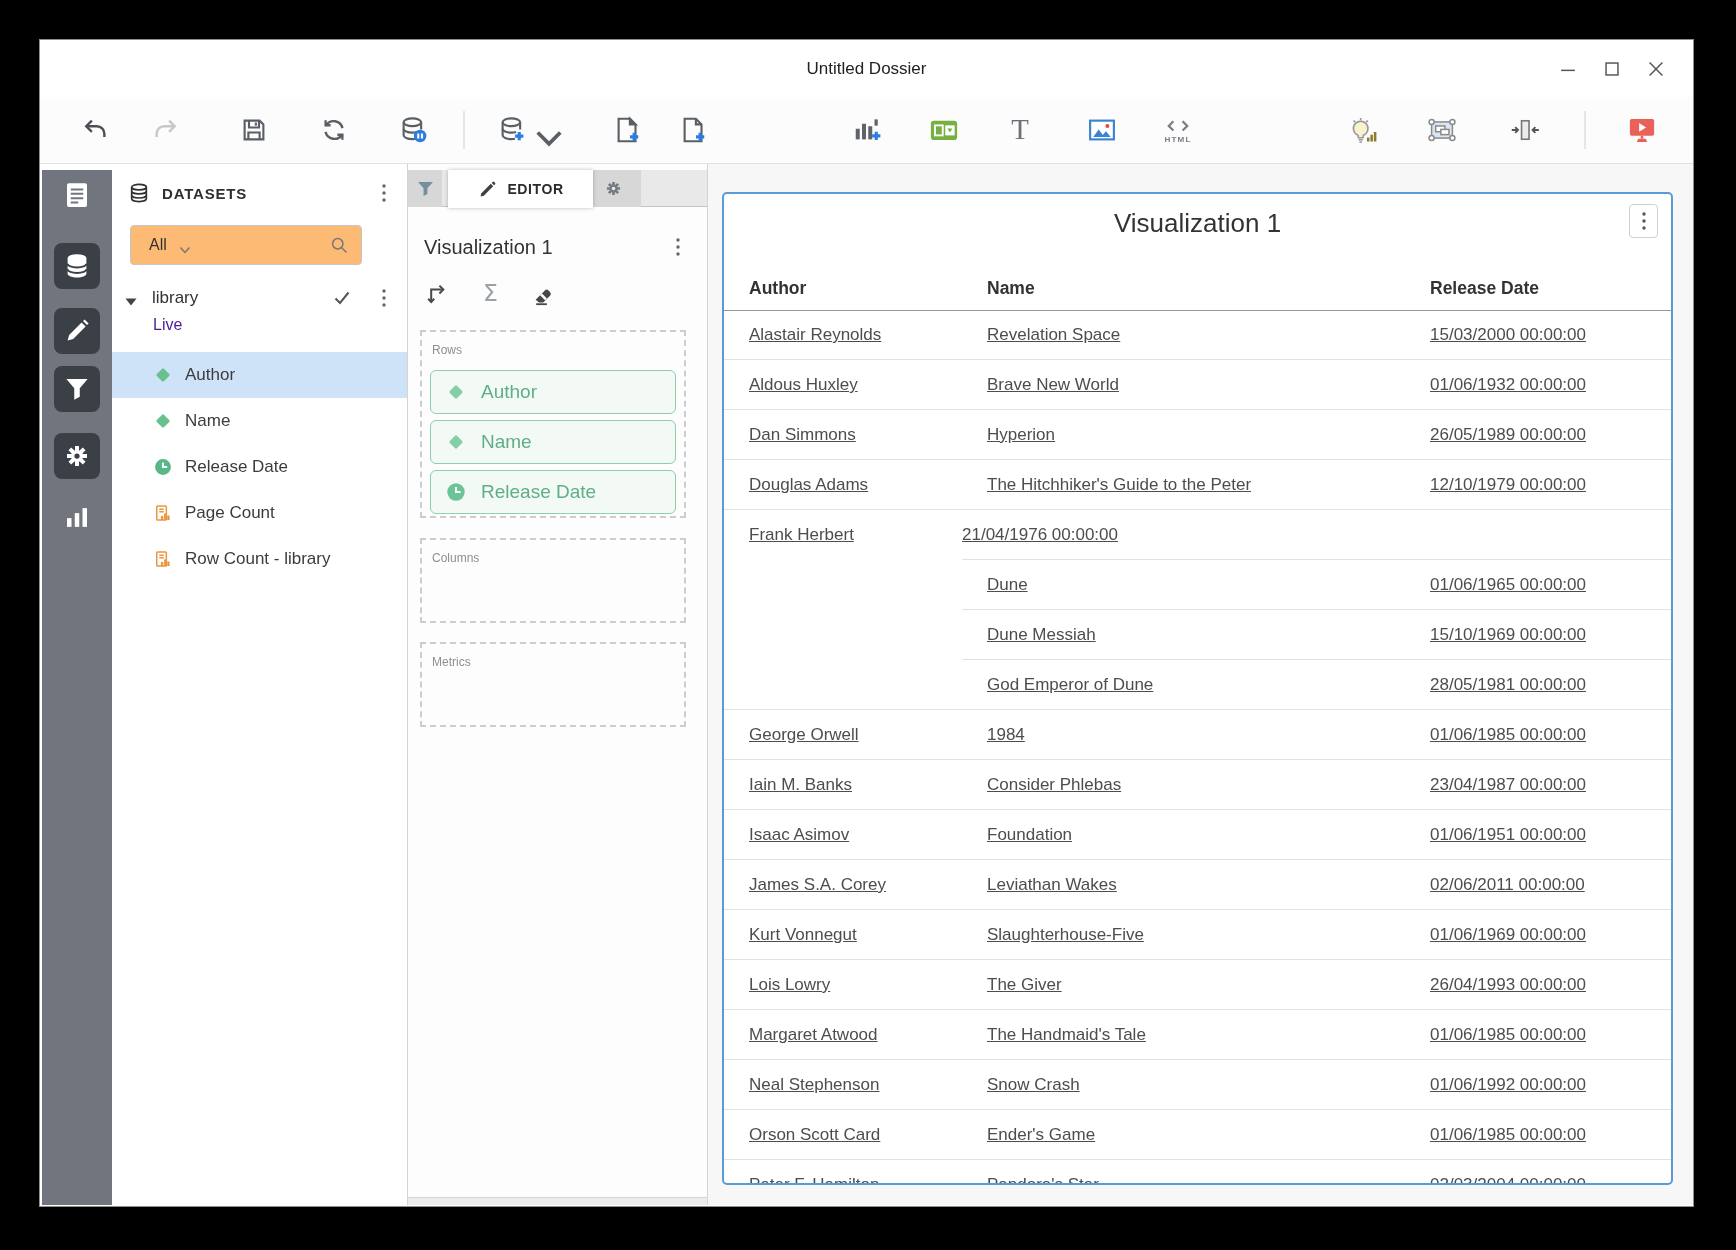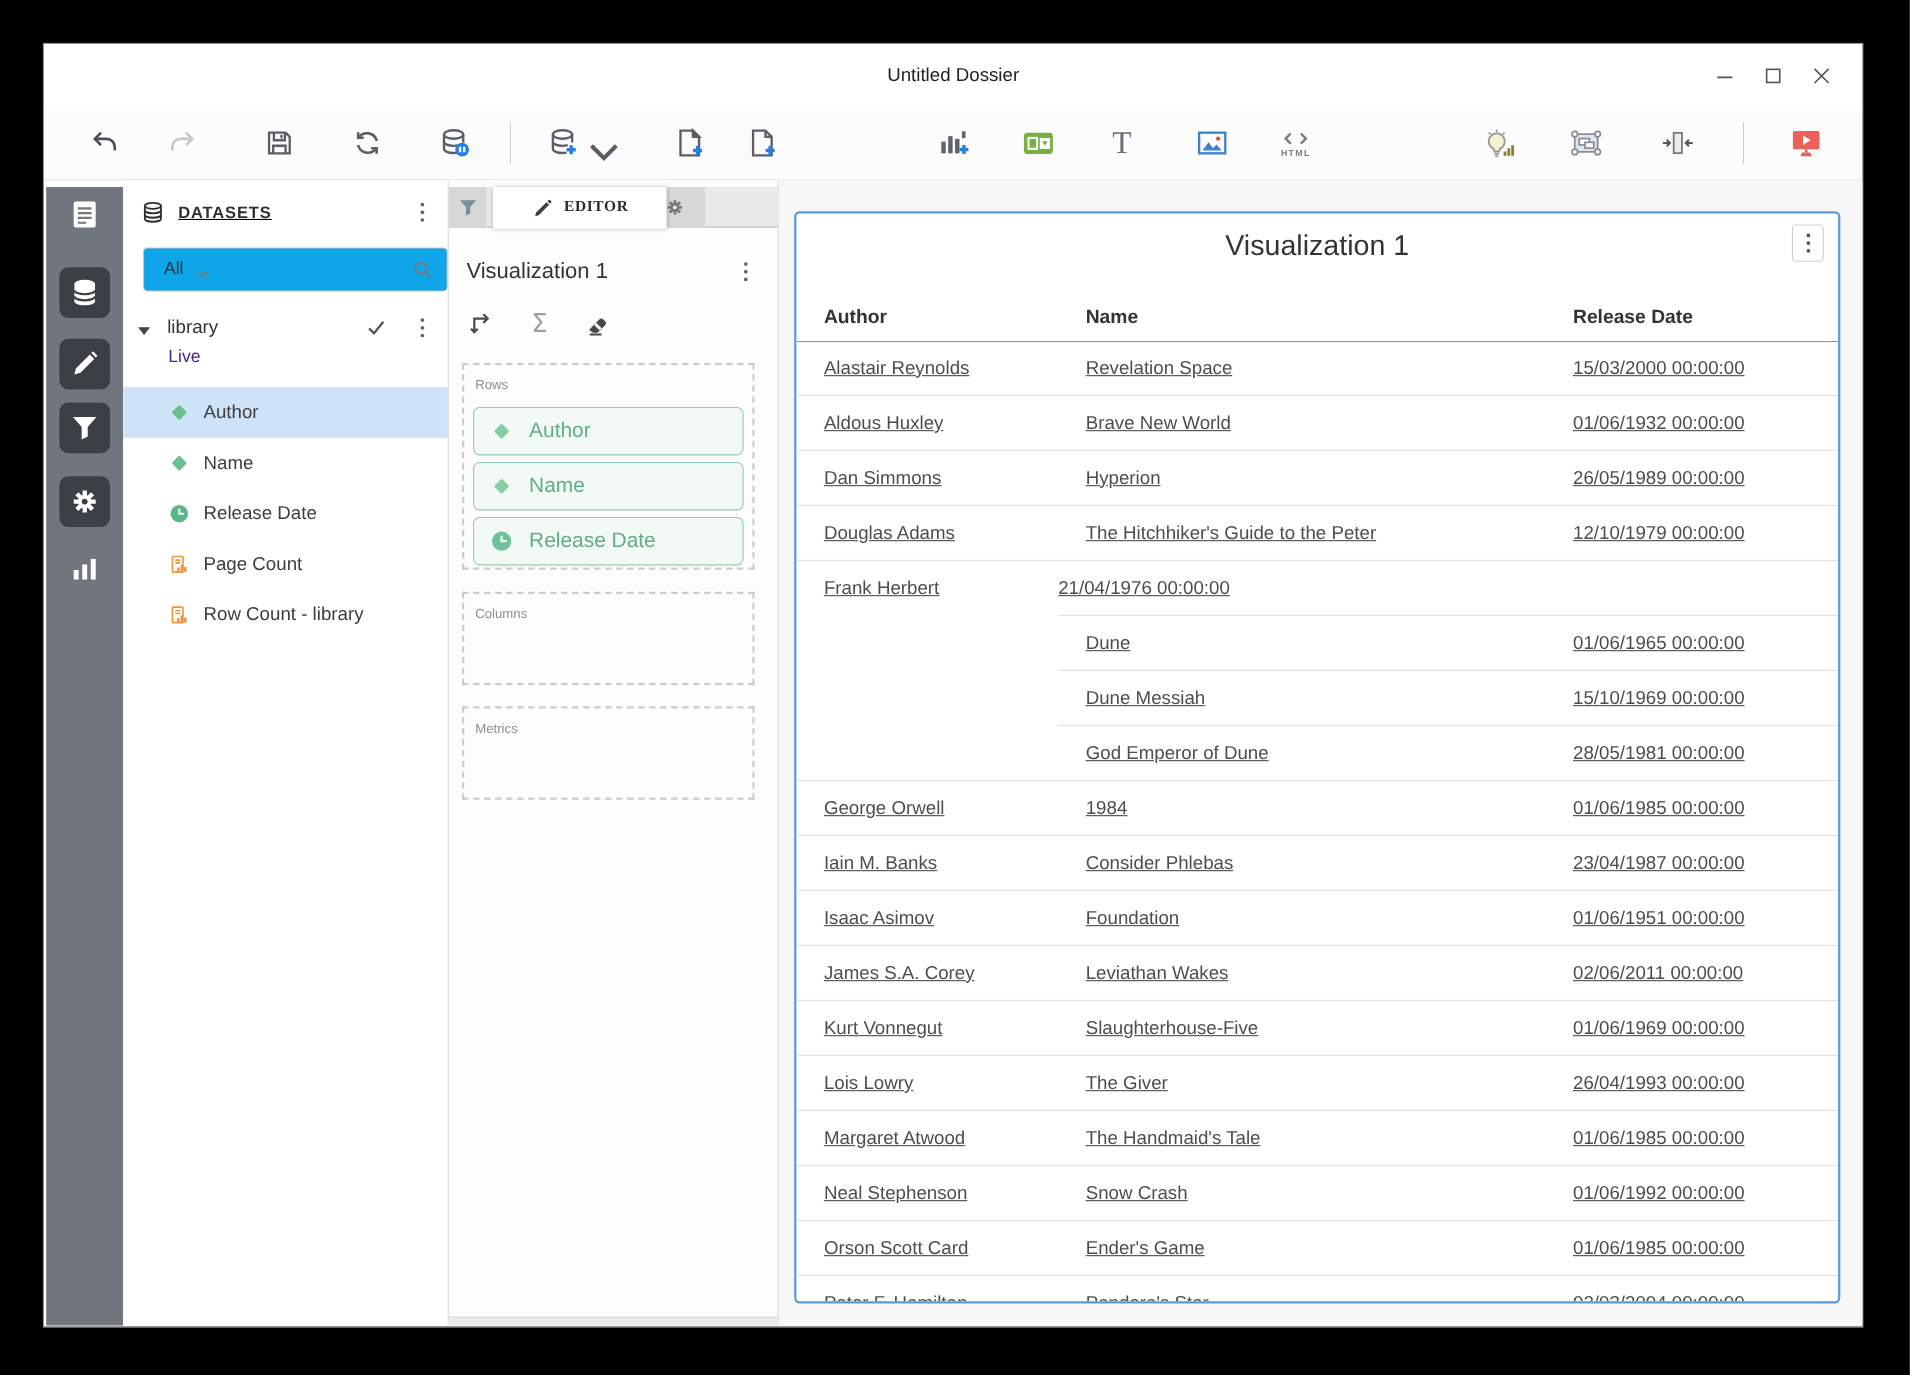--- a/index.html
+++ b/index.html
@@ -27,25 +27,25 @@
   .content { position:relative; height:1041px; background:#fff; }
 
   
   .rail { position:absolute; left:2px; top:6px; bottom:0; width:70px; background:var(--sidebar-gray,#71767e); }
   .rail-item { position:absolute; left:50%; transform:translateX(-50%); display:flex; align-items:center; justify-content:center; }
   .rail-item[data-boxed="true"] { width:46px; height:46px; background:#3b3f46; border-radius:8px; }
   .rail-item svg { width:30px; height:30px; }
 
   
   .datasets { position:absolute; left:72px; top:0; bottom:0; width:296px; background:#fff; border-right:1px solid #d4d4d4; }
-  .ds-header { position:absolute; left:0; right:0; top:12px; height:34px; display:flex; align-items:center;text-decoration:underline; }
+  .ds-header { position:absolute; left:0; right:0; top:12px; height:34px; display:flex; align-items:center; }
   .ds-header .db-ic { margin-left:16px; width:22px; height:22px; }
   .ds-title { margin-left:12px; font-size:15px; font-weight:bold; letter-spacing:.8px; color:#2f2f2f; }
   .ds-kebab { position:absolute; right:10px; top:2px; width:26px; height:30px; display:flex; align-items:center; justify-content:center; }
-  .searchbox { position:absolute; left:18px; top:61px; width:277px; height:40px; border:1px solid #c6c6c6; border-radius:4px; background:#0ea5e9; display:flex; align-items:center; }
+  .searchbox { position:absolute; left:18px; top:61px; width:232px; height:40px; border:1px solid #c6c6c6; border-radius:4px; background:#fdba74; display:flex; align-items:center; }
   .searchbox .all { margin-left:18px; font-size:16px; color:#333; }
   .searchbox .chev { margin-left:12px; width:12px; height:9px; }
   .searchbox .mag { margin-left:auto; margin-right:12px; width:20px; height:20px; }
   .ds-dataset { position:absolute; left:0; right:0; top:118px; height:32px; display:flex; align-items:center; }
   .ds-caret { margin-left:12px; width:14px; height:11px; }
   .ds-name { margin-left:14px; font-size:17px; color:#333; }
   .ds-check { position:absolute; right:56px; width:18px; height:18px; }
   .ds-dataset .ds-kebab { top:1px; }
   .ds-live { position:absolute; left:41px; top:152px; font-size:16px; color:#4c1d95; }
   .fields { position:absolute; left:0; right:0; top:188px; }
@@ -56,21 +56,21 @@
   .field[data-type="date"] .ic-date { display:block; }
   .field[data-type="metric"] .ic-metric { display:block; }
   .field .flabel { margin-left:12px; font-size:17px; color:#3c3c3c; }
 
   
   .editor { position:absolute; left:368px; top:0; bottom:0; width:300px; background:#fdfdfd; border-right:1px solid #d4d4d4; }
   .tabstrip { position:absolute; left:0; right:0; top:6px; height:37px; border-bottom:1px solid #c4c4c4; background:#e9e9e9; }
   .tab { position:absolute; top:0; height:37px; display:flex; align-items:center; justify-content:center; background:#d7d7d7; }
   .tab svg { width:21px; height:21px; }
   .tab-filter { left:0; width:34px; }
-  .tab-editor { left:40px; width:158px; background:#fff; height:38px; box-shadow:0 0 4px rgba(0,0,0,.25); z-index:2; gap:9px;font-family:Liberation Serif, serif; }
+  .tab-editor { left:40px; width:145px; background:#fff; height:38px; box-shadow:0 0 4px rgba(0,0,0,.25); z-index:2; gap:9px; }
   .tab-editor .tlabel { font-size:14px; font-weight:bold; letter-spacing:.6px; color:#2b2b2b; }
   .tab-settings { left:177px; width:56px; }
   .ed-vizrow { position:absolute; left:0; right:0; top:66px; height:34px; display:flex; align-items:center; }
   .ed-vizname { margin-left:16px; font-size:20px; color:#333; }
   .ed-vizrow .ds-kebab { right:16px; top:2px; }
   .ed-tools { position:absolute; left:0; top:114px; height:30px; width:100%; }
   .ed-tool { position:absolute; top:0; width:30px; height:30px; transform:translateX(-50%); display:flex; align-items:center; justify-content:center; }
   .ed-tool svg { width:27px; height:27px; }
   .zone { position:absolute; left:12px; width:266px; border:2px dashed #cdcdcd; background:transparent; }
   .zone-label { position:absolute; left:10px; top:11px; font-size:12px; color:#8f8f8f; }

